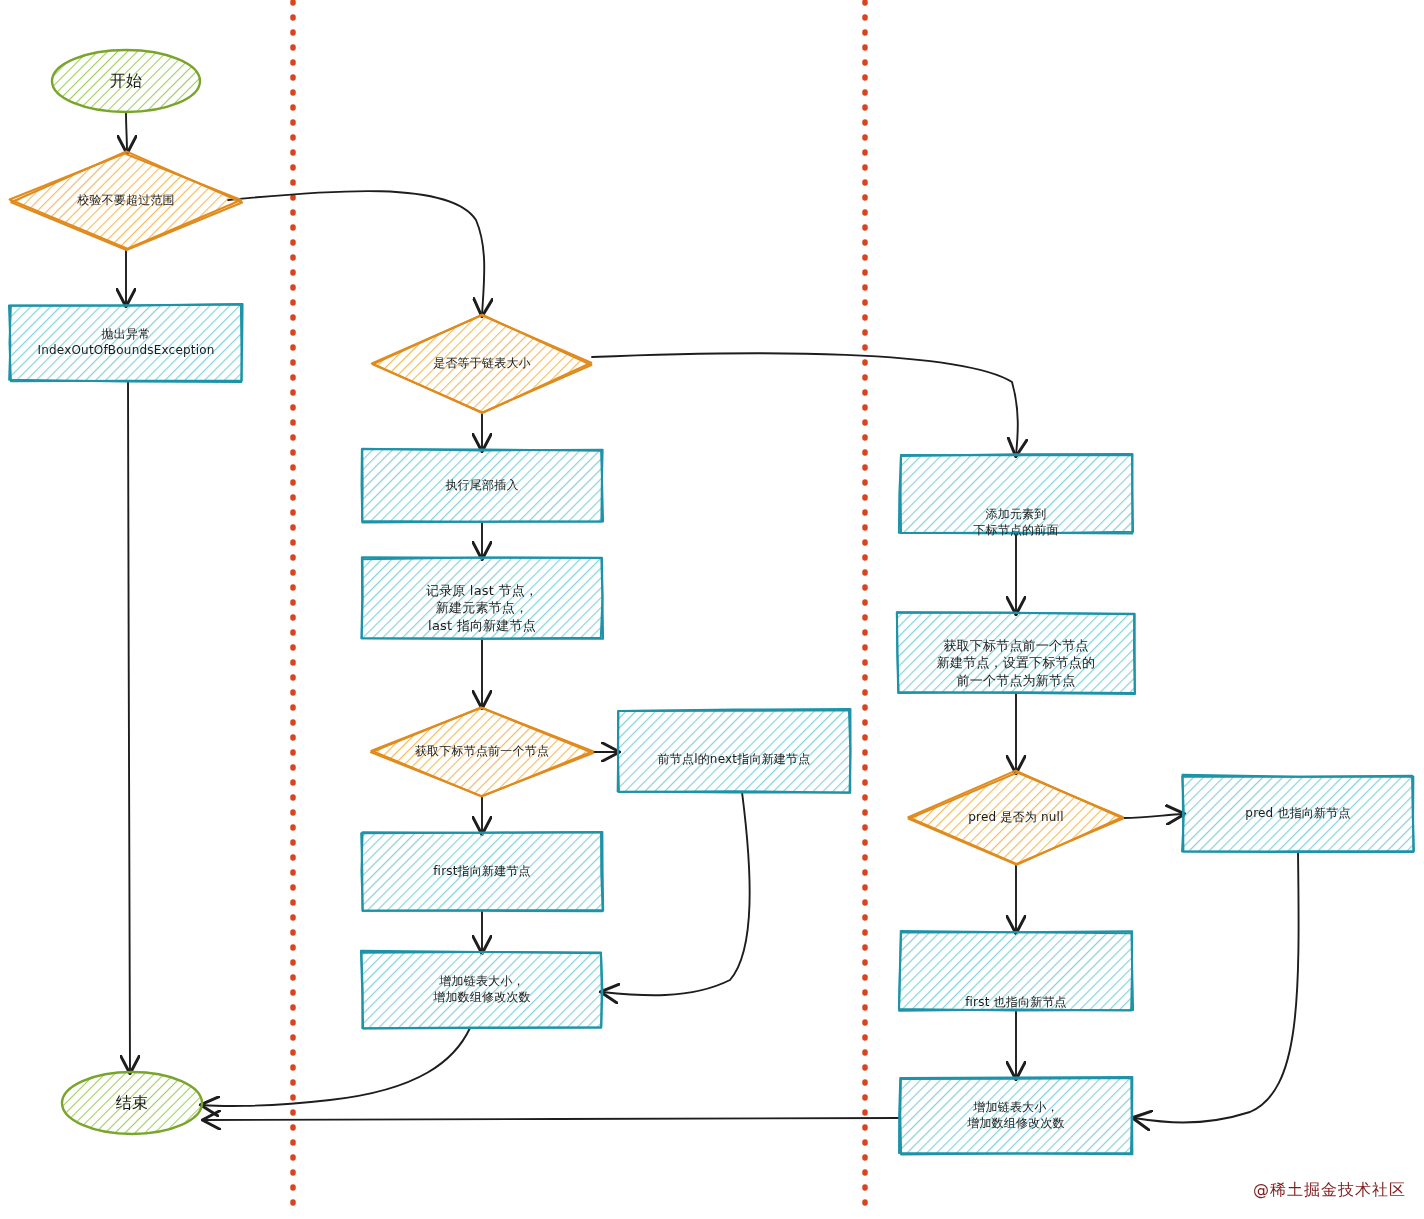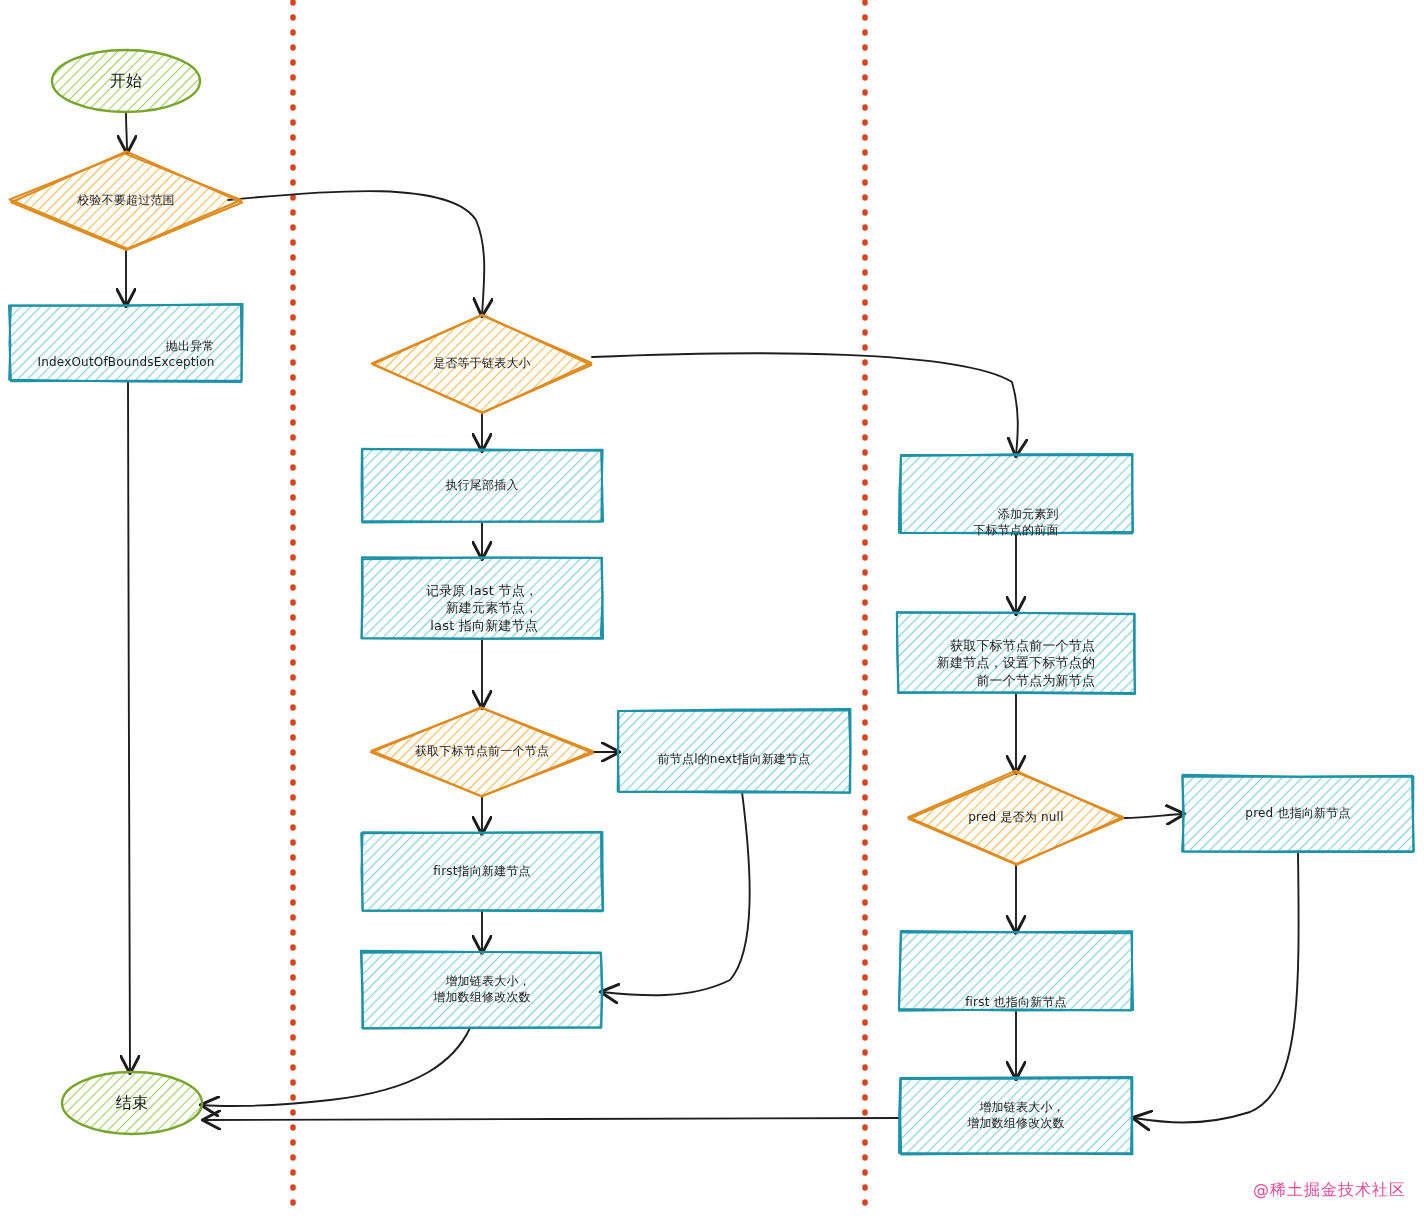--- a/index.html
+++ b/index.html
@@ -6,33 +6,33 @@
   html,body{margin:0;padding:0;background:#ffffff;}
   body{
     font-family:"DejaVu Sans", sans-serif;
     width:1424px;height:1219px;overflow:hidden;
   }
   #diagram{position:relative;width:1424px;height:1219px;background:#fff;}
   svg#canvas{position:absolute;left:0;top:0;width:1424px;height:1219px;}
   .node-label{
     position:absolute;
     display:flex;align-items:center;justify-content:center;
-    text-align:right;
+    text-align:center;
     pointer-events:none;
     color:#1b1b1b;
     line-height:1.32;
     white-space:pre-line;
     letter-spacing:0.2px;
   }
   .lbl-cn{font-size:12px;}
   .lbl-sm{font-size:13px;margin-top:10px;}
   .lbl-lg{font-size:16px;}
   .watermark{
     position:absolute;right:18px;bottom:18px;
-    color:#ec4899;font-size:16px;letter-spacing:1px;
+    color:#7f1d1d;font-size:16px;letter-spacing:1px;
   }
 </style>
 </head>
 <body>
 
 <div id="diagram">
 
   <svg id="canvas" viewBox="0 0 1424 1219">
     <defs>
 
@@ -142,21 +142,21 @@
         </g>
         <g>
           <ellipse cx="132" cy="1103" rx="70" ry="31" fill="url(#hatch-green)" stroke="#78a52a" stroke-width="2.4"></ellipse>
         </g>
       </g>
   </svg>
 
   <div id="label-layer">
       <div class="node-label lbl-lg" style="left: 46px; top: 50px; width: 160px; height: 62px;">开始</div>
       <div class="node-label lbl-cn" style="left: 4px; top: 152px; width: 244px; height: 98px;">校验不要超过范围</div>
-      <div class="node-label lbl-cn" style="left: 4px; top: 317px; width: 244px; height: 76px;">抛出异常
+      <div class="node-label lbl-cn" style="left: 4px; top: 305px; width: 244px; height: 76px;">抛出异常
 IndexOutOfBoundsException</div>
       <div class="node-label lbl-cn" style="left: 366px; top: 315px; width: 232px; height: 98px;">是否等于链表大小</div>
       <div class="node-label lbl-cn" style="left: 356px; top: 450px; width: 252px; height: 72px;">执行尾部插入</div>
       <div class="node-label lbl-sm" style="left: 356px; top: 558px; width: 252px; height: 80px;">记录原 last 节点，
 新建元素节点，
 last 指向新建节点</div>
       <div class="node-label lbl-cn" style="left: 366px; top: 707px; width: 232px; height: 90px;">获取下标节点前一个节点</div>
       <div class="node-label lbl-cn" style="left: 612px; top: 710px; width: 244px; height: 100px;">前节点l的next指向新建节点</div>
       <div class="node-label lbl-cn" style="left: 356px; top: 833px; width: 252px; height: 78px;">first指向新建节点</div>
       <div class="node-label lbl-cn" style="left: 356px; top: 952px; width: 252px; height: 76px;">增加链表大小，

